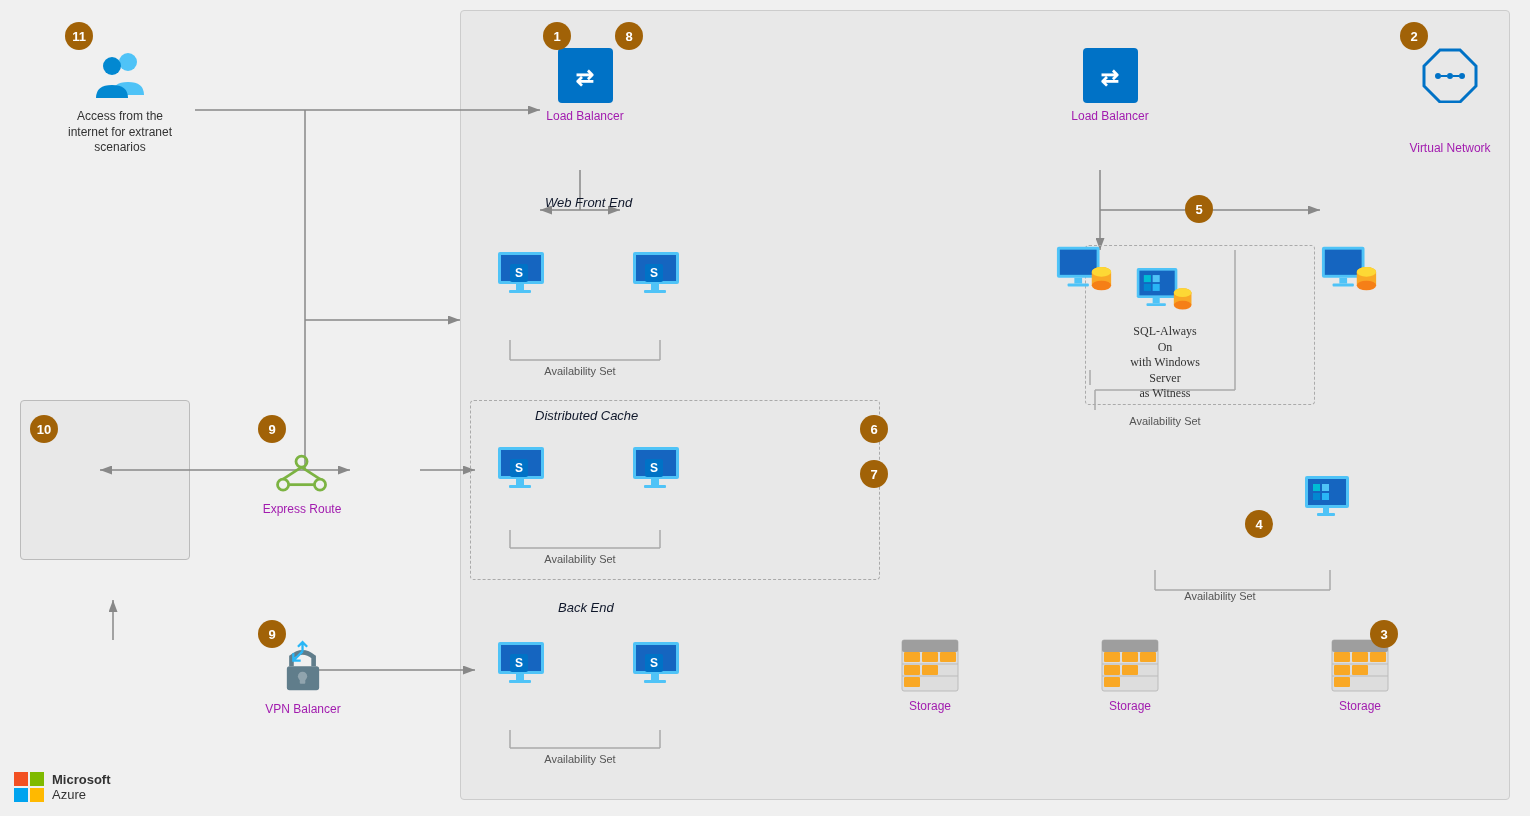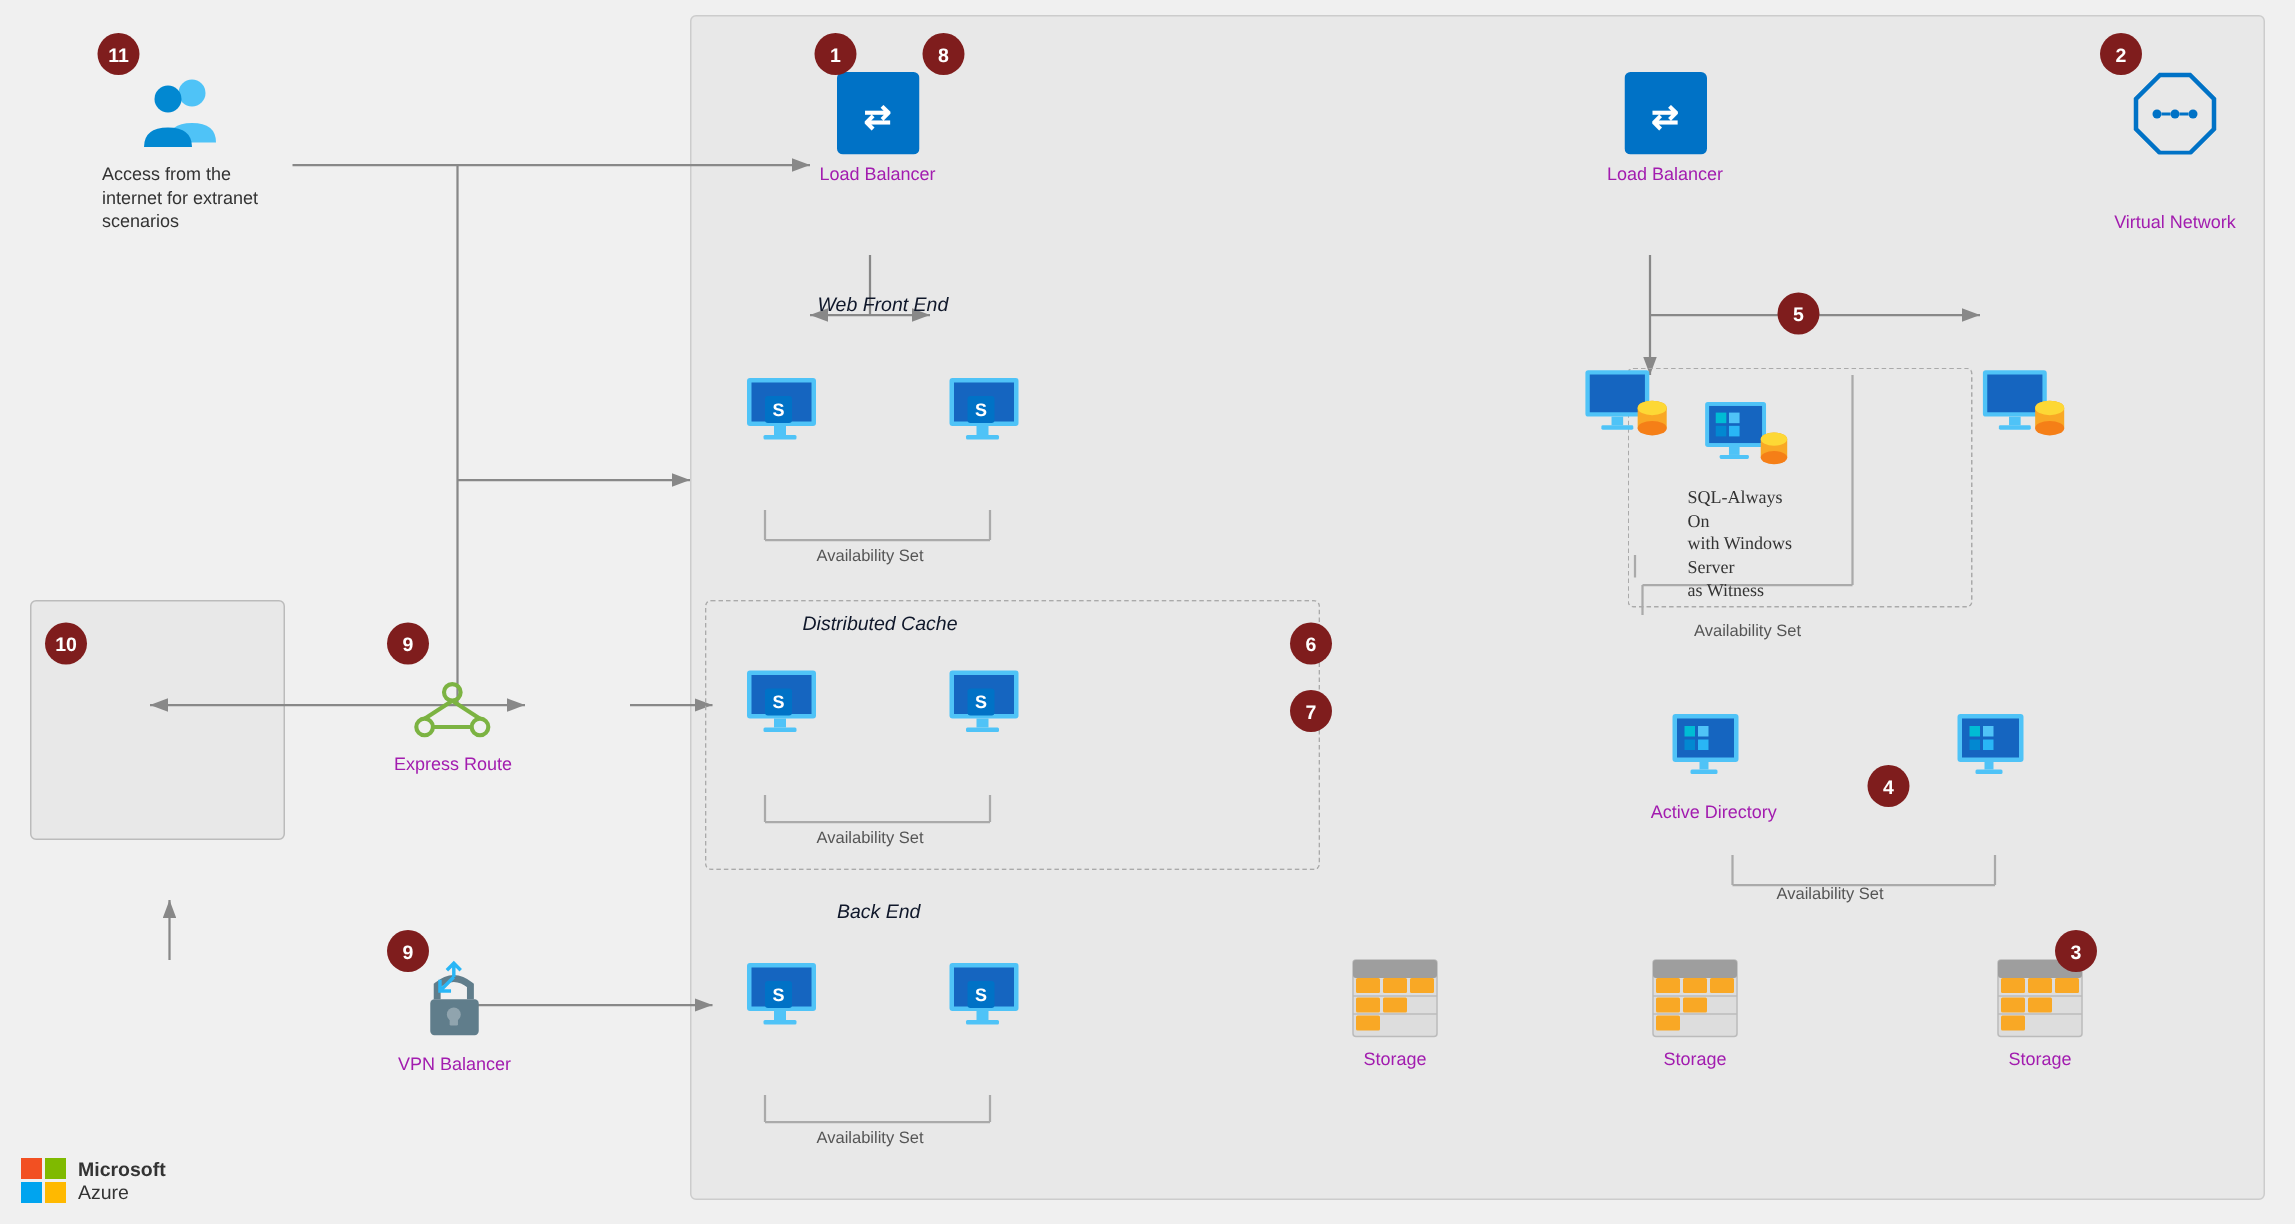--- a/index.html
+++ b/index.html
@@ -43,21 +43,21 @@
       border-radius: 4px;
     }
 
     
     .badge {
       display: inline-flex;
       align-items: center;
       justify-content: center;
       width: 28px;
       height: 28px;
-      background: #7f1d1d;
+      background: #a16207;
       color: white;
       border-radius: 50%;
       font-size: 13px;
       font-weight: bold;
       position: absolute;
       z-index: 10;
     }
 
     
     .icon-block {
@@ -81,21 +81,21 @@
       color: #a21caf;
       margin-top: 4px;
       white-space: nowrap;
       text-align: center;
     }
 
     .icon-label-multi {
       font-size: 12px;
       color: #333;
       margin-top: 4px;
-      text-align: left;
+      text-align: center;
       max-width: 120px;
       line-height: 1.3;
     }
 
     
     .dashed-section {
       position: absolute;
       border: 1.5px dashed #aaa;
       border-radius: 4px;
     }
@@ -434,36 +434,20 @@
         <rect x="20" y="34" width="8" height="6" fill="#4FC3F7"></rect>
         <rect x="13" y="40" width="22" height="3" rx="1" fill="#4FC3F7"></rect>
       </svg>
     </div>
   </div>
 
   <div class="avail-label" style="left:1100px; top:415px; width:130px;">Availability Set</div>
 
   <div class="badge" style="left:1245px; top:510px;">4</div>
 
-  <div class="icon-block" style="left:1105px; top:470px; width:75px;">
-    <div class="icon-wrap">
-      <svg width="60" height="52" viewBox="0 0 60 52" xmlns="http://www.w3.org/2000/svg">
-        <rect x="2" y="2" width="44" height="32" rx="2" fill="#4FC3F7"></rect>
-        <rect x="5" y="5" width="38" height="26" fill="#1565C0"></rect>
-
-        <rect x="10" y="10" width="7" height="7" fill="#00BCD4"></rect>
-        <rect x="19" y="10" width="7" height="7" fill="#4FC3F7"></rect>
-        <rect x="10" y="19" width="7" height="7" fill="#0288D1"></rect>
-        <rect x="19" y="19" width="7" height="7" fill="#29B6F6"></rect>
-        <rect x="20" y="34" width="6" height="5" fill="#4FC3F7"></rect>
-        <rect x="14" y="39" width="18" height="3" rx="1" fill="#4FC3F7"></rect>
-      </svg>
-    </div>
-    <div class="icon-label">Active Directory</div>
-  </div>
 
   <div class="icon-block" style="left:1295px; top:470px; width:75px;">
     <div class="icon-wrap">
       <svg width="60" height="52" viewBox="0 0 60 52" xmlns="http://www.w3.org/2000/svg">
         <rect x="2" y="2" width="44" height="32" rx="2" fill="#4FC3F7"></rect>
         <rect x="5" y="5" width="38" height="26" fill="#1565C0"></rect>
         <rect x="10" y="10" width="7" height="7" fill="#00BCD4"></rect>
         <rect x="19" y="10" width="7" height="7" fill="#4FC3F7"></rect>
         <rect x="10" y="19" width="7" height="7" fill="#0288D1"></rect>
         <rect x="19" y="19" width="7" height="7" fill="#29B6F6"></rect>

